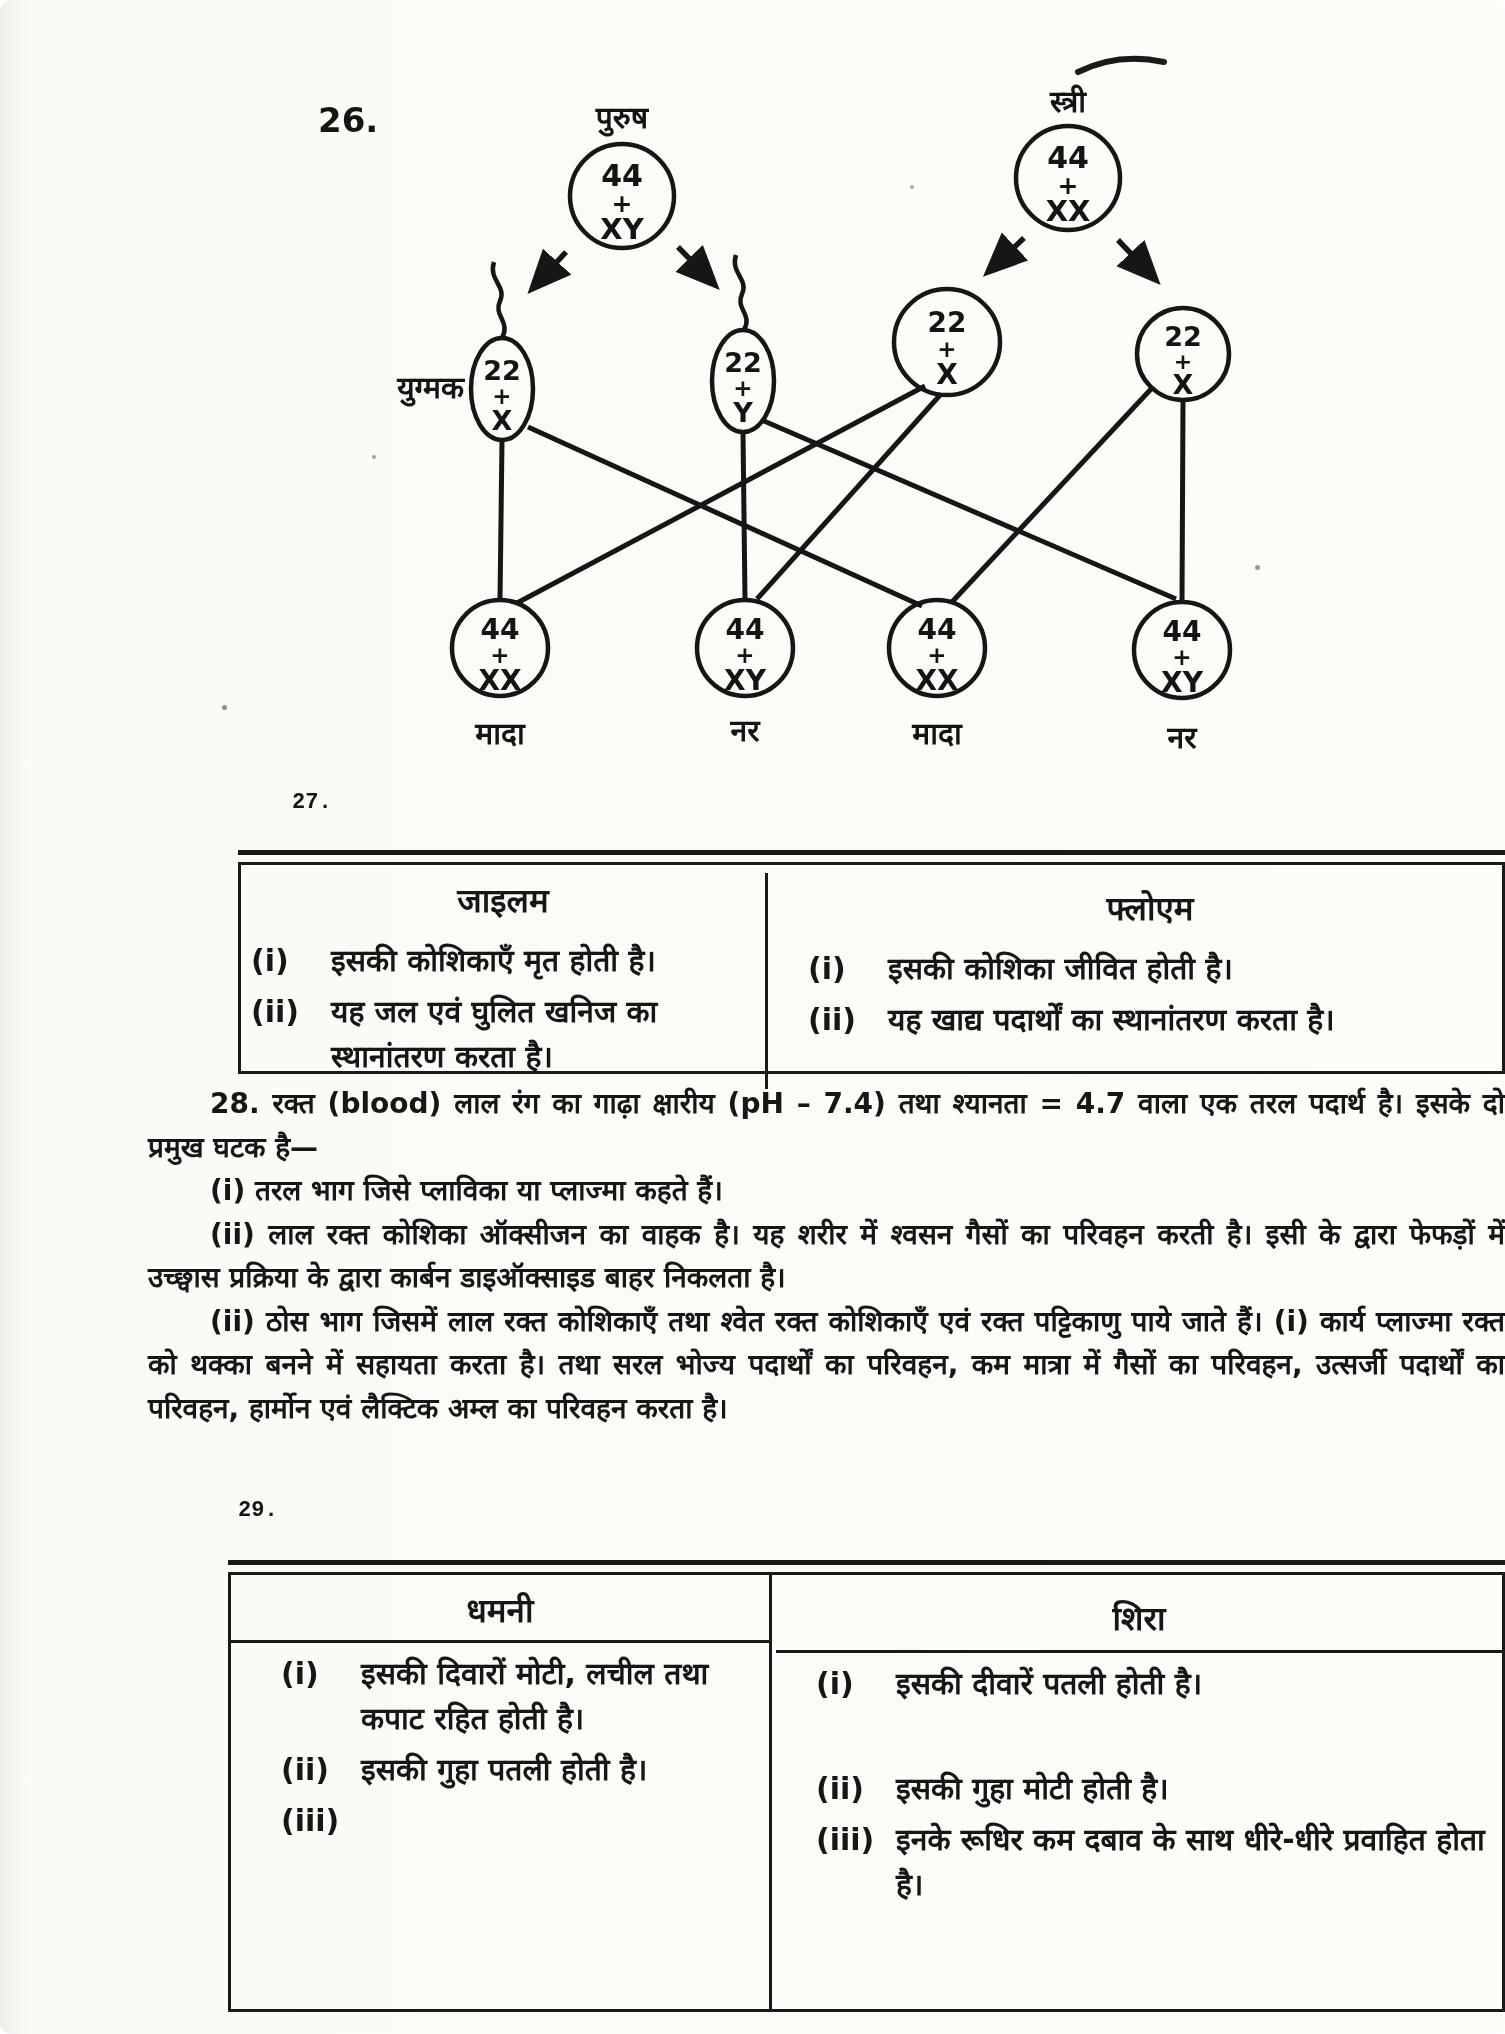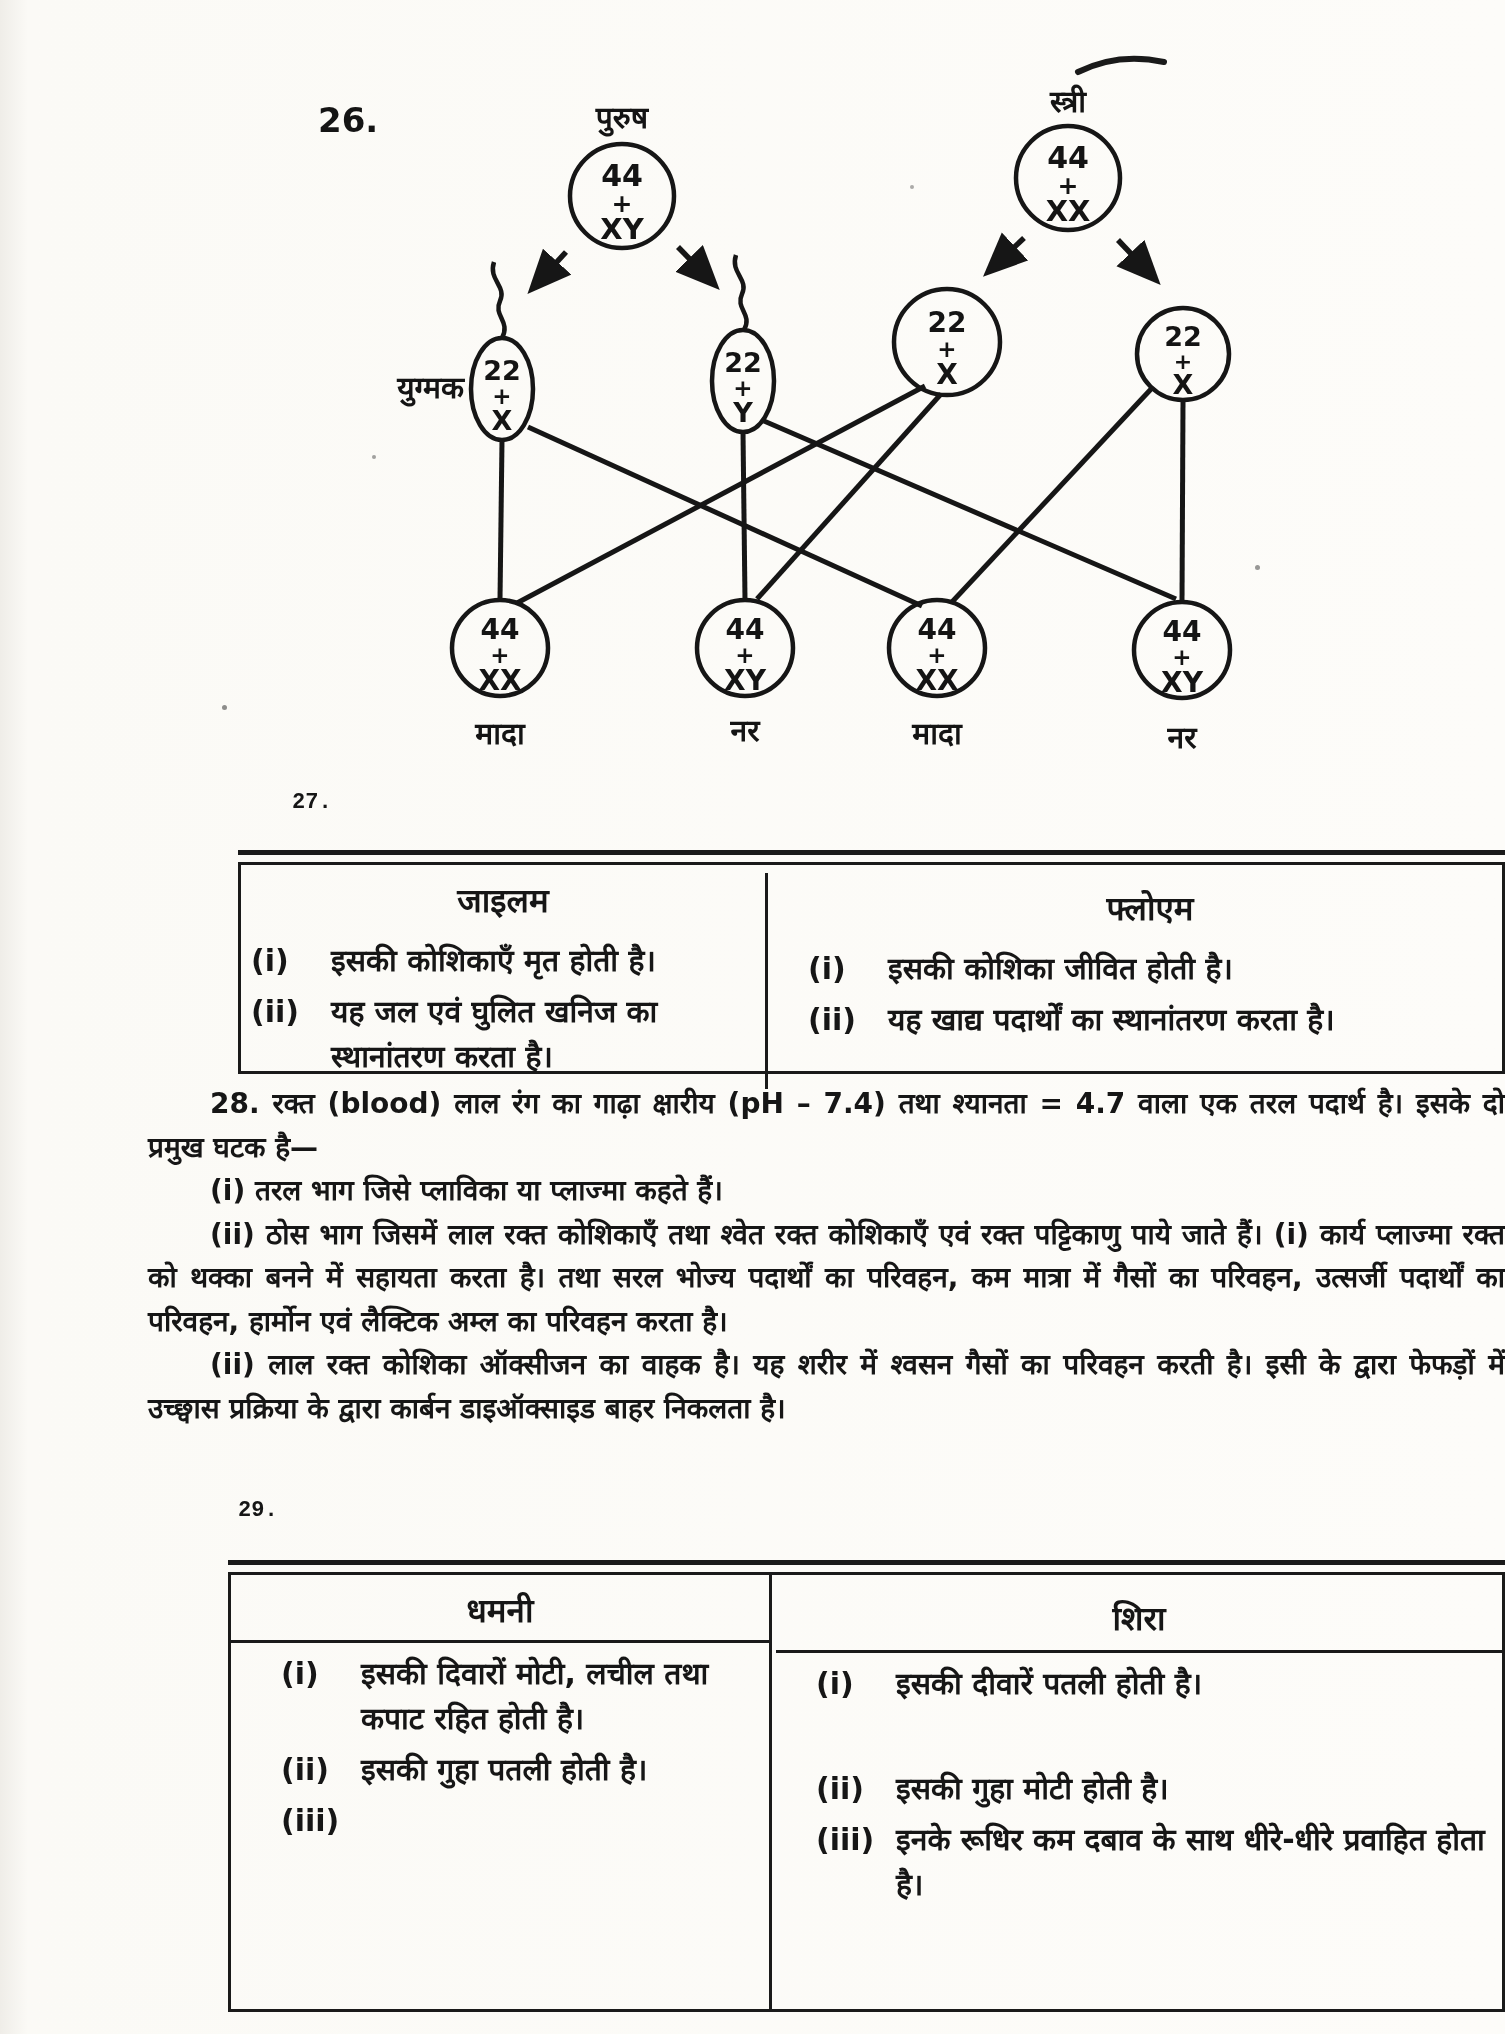--- a/index.html
+++ b/index.html
@@ -1,20 +1,20 @@
 <!DOCTYPE html>
 <html><head>
 <meta charset="utf-8">
 <style>
   html,body{margin:0;padding:0;}
   .page{
     position:relative; width:1505px; height:2034px;
     background:linear-gradient(90deg,#efede8 0px,#fbfaf6 28px,#fdfcf9 100%);
     font-family:"DejaVu Sans", sans-serif;
-    color:#161616; font-weight:700; overflow:hidden;
+    color:#161616; font-weight:700; overflow:hidden;border-radius:11px;
   }
   svg text{font-family:"DejaVu Sans", sans-serif; font-weight:700; fill:#141414;}
   .qnum{position:absolute; font-size:22px; font-weight:700;font-family:Liberation Mono, monospace;}
   
   .tbl{position:absolute; border-top:5px solid #1a1a1a;}
   .tbl-inner{margin-top:7px; border:3px solid #1a1a1a; display:grid; height:calc(100% - 10px); box-sizing:border-box;}
   .t27 .tbl-inner{grid-template-columns:524px 1fr;}
   .t29 .tbl-inner{grid-template-columns:538px 1fr;}
   .col{padding:6px 10px 10px 10px; box-sizing:border-box;}
   .col.right{border-left:3px solid #1a1a1a;}
@@ -154,22 +154,22 @@
           <span class="tnum">(ii)</span>
           <span class="ttxt">यह खाद्य पदार्थों का स्थानांतरण करता है।</span>
         </div>
       </div>
     </div>
   </div>
 
   <div class="q28">
     <p>28. रक्त (blood) लाल रंग का गाढ़ा क्षारीय (pH – 7.4) तथा श्यानता = 4.7 वाला एक तरल पदार्थ है। इसके दो प्रमुख घटक है—</p>
     <p>(i) तरल भाग जिसे प्लाविका या प्लाज्मा कहते हैं।</p>
+    <p>(ii) लाल रक्त कोशिका ऑक्सीजन का वाहक है। यह शरीर में श्वसन गैसों का परिवहन करती है। इसी के द्वारा फेफड़ों में उच्छ्वास प्रक्रिया के द्वारा कार्बन डाइऑक्साइड बाहर निकलता है।</p>
     <p>(ii) ठोस भाग जिसमें लाल रक्त कोशिकाएँ तथा श्वेत रक्त कोशिकाएँ एवं रक्त पट्टिकाणु पाये जाते हैं। (i) कार्य प्लाज्मा रक्त को थक्का बनने में सहायता करता है। तथा सरल भोज्य पदार्थों का परिवहन, कम मात्रा में गैसों का परिवहन, उत्सर्जी पदार्थों का परिवहन, हार्मोन एवं लैक्टिक अम्ल का परिवहन करता है।</p>
-    <p>(ii) लाल रक्त कोशिका ऑक्सीजन का वाहक है। यह शरीर में श्वसन गैसों का परिवहन करती है। इसी के द्वारा फेफड़ों में उच्छ्वास प्रक्रिया के द्वारा कार्बन डाइऑक्साइड बाहर निकलता है।</p>
   </div>
 
   <div class="qnum" style="left:238px; top:1498px;">29.</div>
 
   <div class="tbl t29" style="left:228px; top:1560px; width:1277px; height:450px;">
     <div class="tbl-inner">
       <div class="col left" style="padding-top:0;">
         <div class="hdr-row" style="margin:0 -10px 8px -50px; padding-top:6px;">
           <div class="hdr" style="padding-bottom:8px;">धमनी</div>
         </div>

